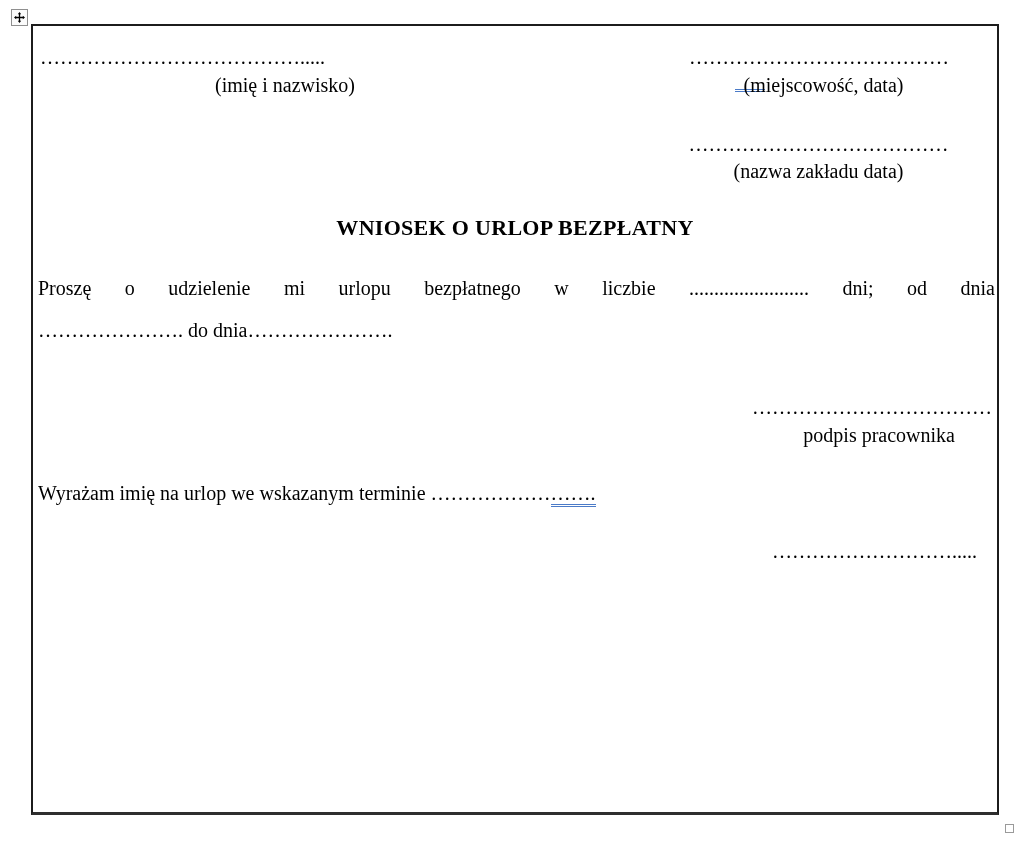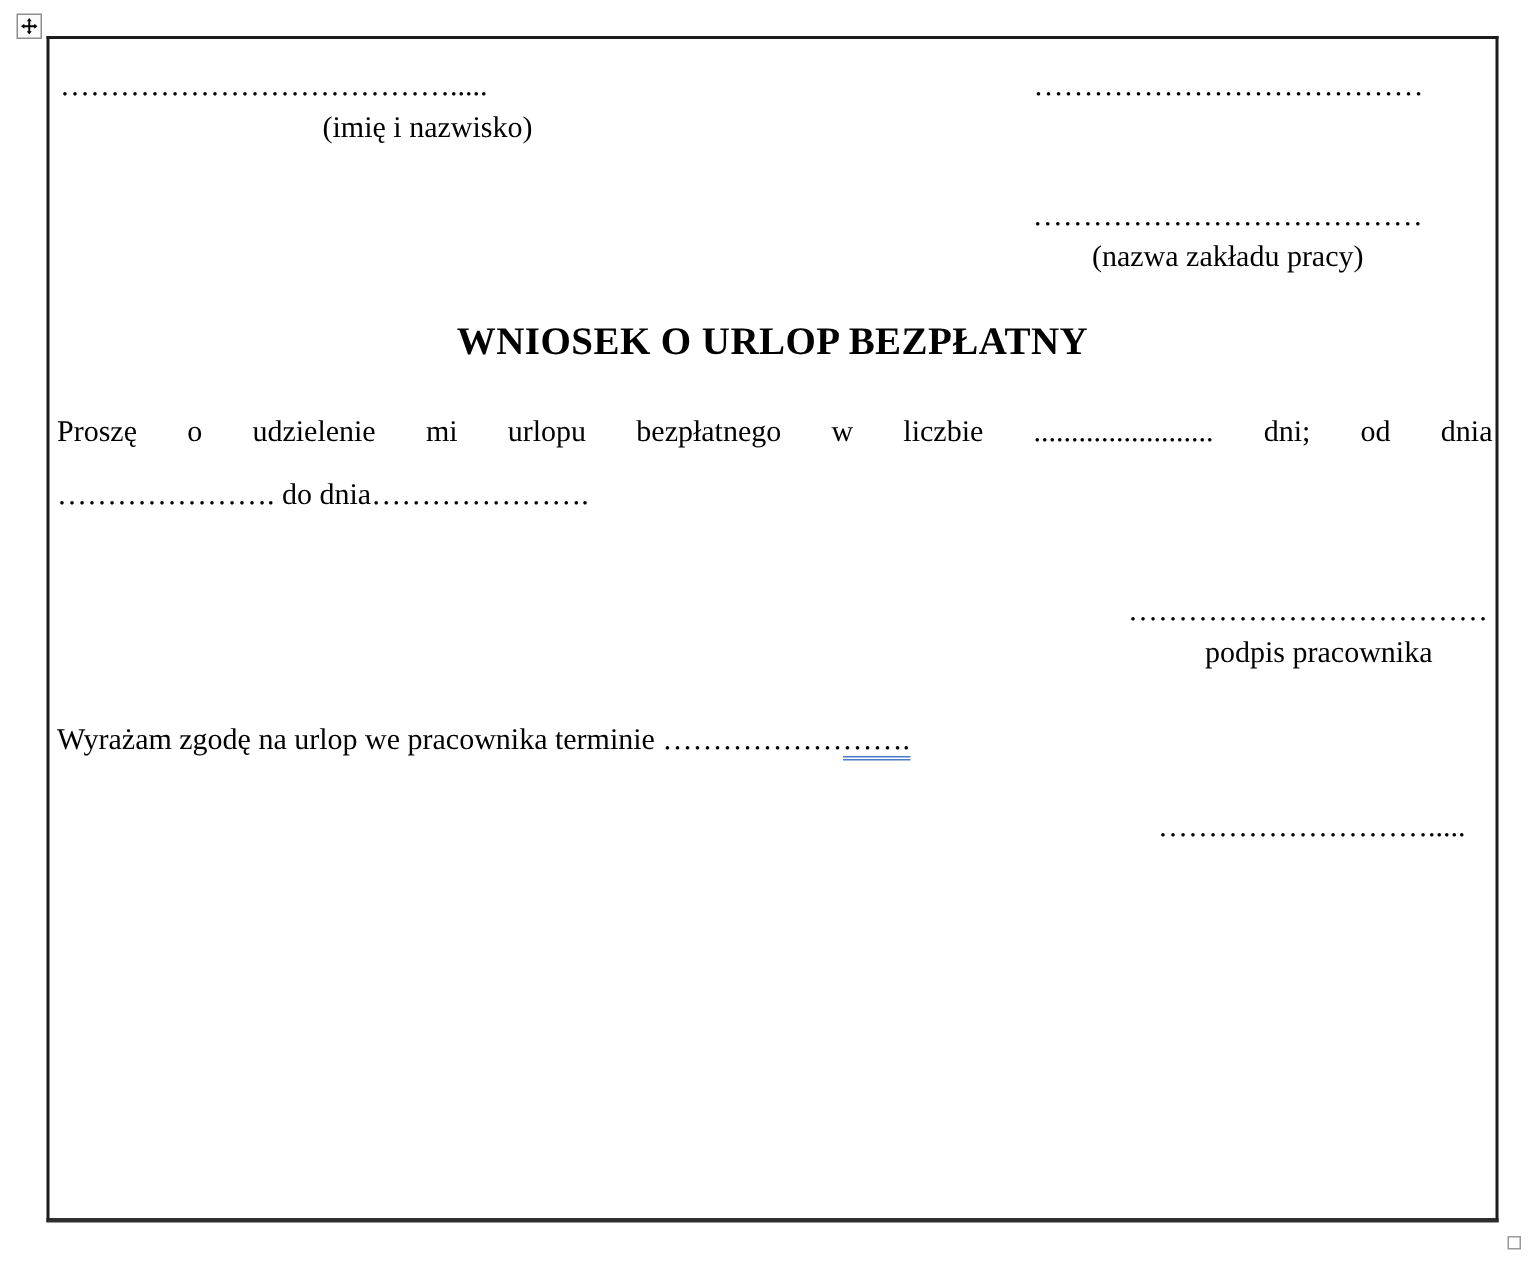--- a/index.html
+++ b/index.html
@@ -46,21 +46,21 @@
     left: 1005px; top: 824px;
     width: 9px; height: 9px;
     border: 1px solid #9a9a9a;
     background: #ffffff;
     box-sizing: border-box;
     cursor: nwse-resize;
   }
 
   .title-line {
     font-weight: bold;
-    font-size: 26px;
+    font-size: 22px;
     letter-spacing: 0.3px;
   }
   .justify-line {
     text-align: justify;
     text-align-last: justify;
     white-space: normal;
   }
   
   .grammar-underline {
     display: inline-block;
@@ -92,33 +92,36 @@
       </svg>
     </span>
   </div>
 
   <div class="table-frame"></div>
 
   <div class="abs" style="left:40px; top:44px; width:315px;">………………………………….....</div>
   <div class="abs center" style="left:40px; top:72px; width:315px;text-align:right;">(imię i nazwisko)</div>
 
   <div class="abs center" style="left:663px; top:44px; width:312px;">…………………………………</div>
+  <div class="abs center" style="left:663px; top:72px; width:312px;">
+    <span class="grammar-underline"></span><span>(miejscowość, data)</span>
+  </div>
 
   <div class="abs center" style="left:661px; top:131px; width:315px;">…………………………………</div>
-  <div class="abs center" style="left:661px; top:158px; width:315px;">(nazwa zakładu pracy)</div>
+  <div class="abs center" style="left:661px; top:158px; width:315px;">(nazwa zakładu data)</div>
 
   <div class="abs center title-line" style="left:33px; top:215px; width:964px;">WNIOSEK O URLOP BEZPŁATNY</div>
 
   <div class="abs justify-line" style="left:38px; top:275px; width:957px;">Proszę o udzielenie mi urlopu bezpłatnego w liczbie ........................ dni; od dnia</div>
   <div class="abs" style="left:38px; top:317px; width:957px;">…………………. do dnia………………….</div>
 
   <div class="abs rightal" style="left:700px; top:394px; width:292px;">………………………………</div>
   <div class="abs rightal" style="left:700px; top:422px; width:292px; padding-right:37px; box-sizing:border-box;">podpis pracownika</div>
 
   <div class="abs" style="left:38px; top:480px;">
-    <span>Wyrażam zgodę na urlop we pracownika terminie </span><span>………………</span><span class="dots-underlined">…….</span>
+    <span>Wyrażam imię na urlop we wskazanym terminie </span><span>………………</span><span class="dots-underlined">…….</span>
   </div>
 
   <div class="abs rightal" style="left:700px; top:538px; width:277px;">……………………….....</div>
 
   <div class="resize-handle"></div>
 
 </div>
 
 </body></html>

